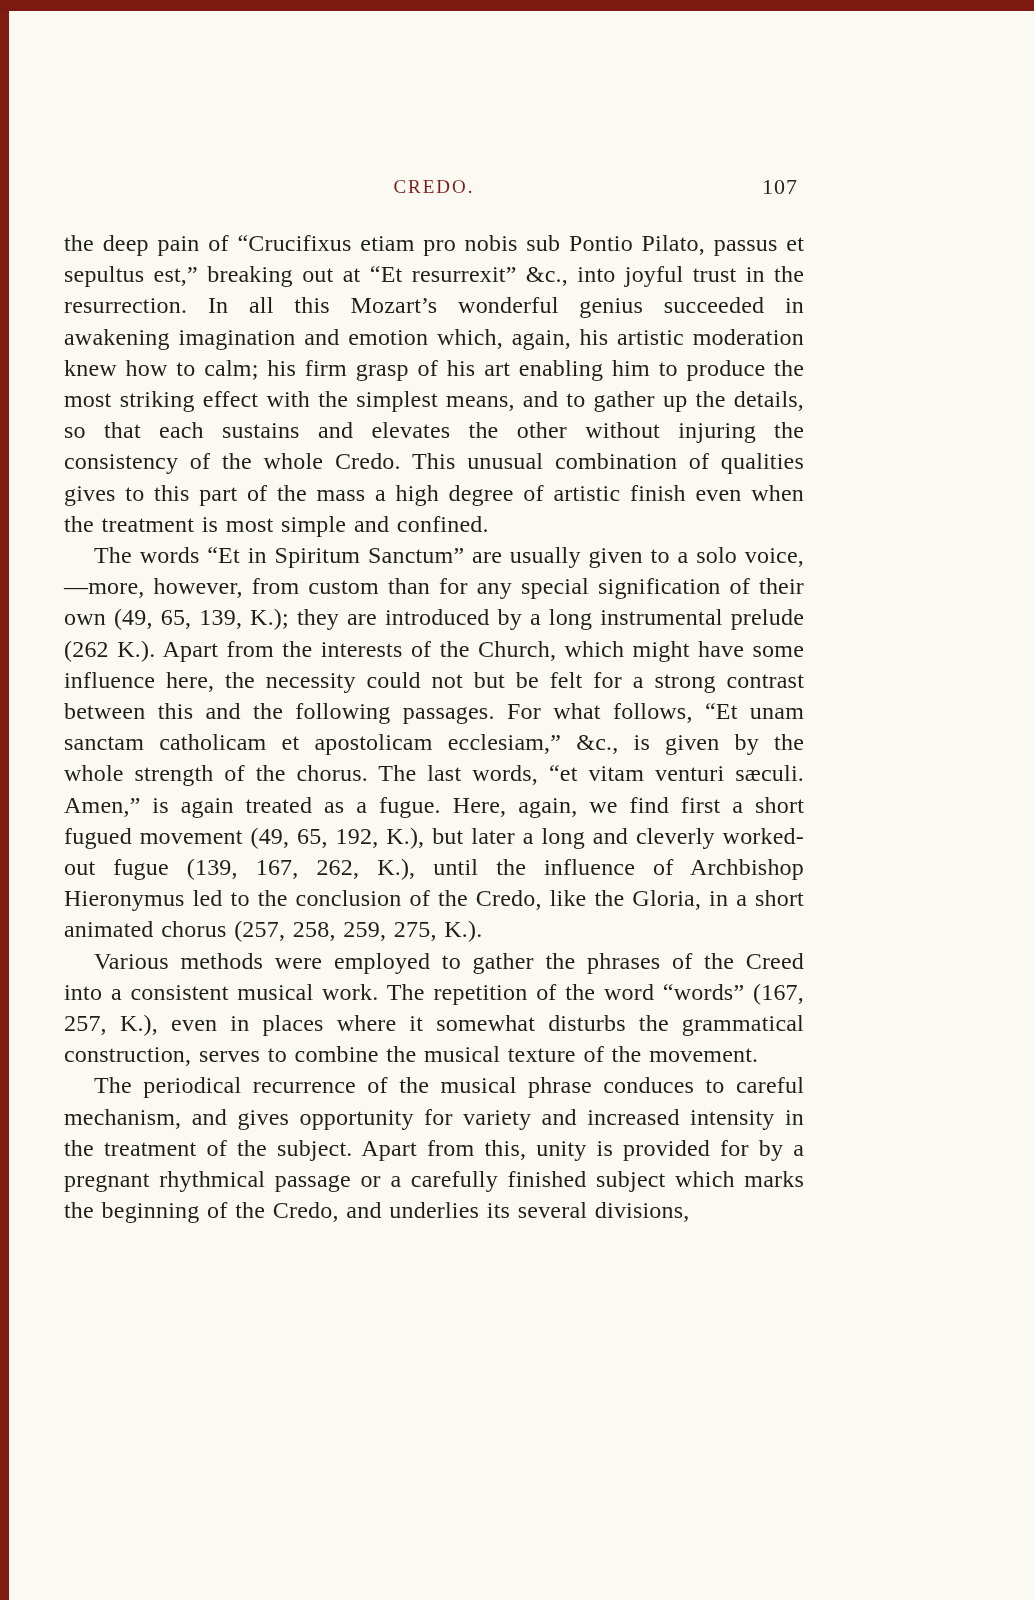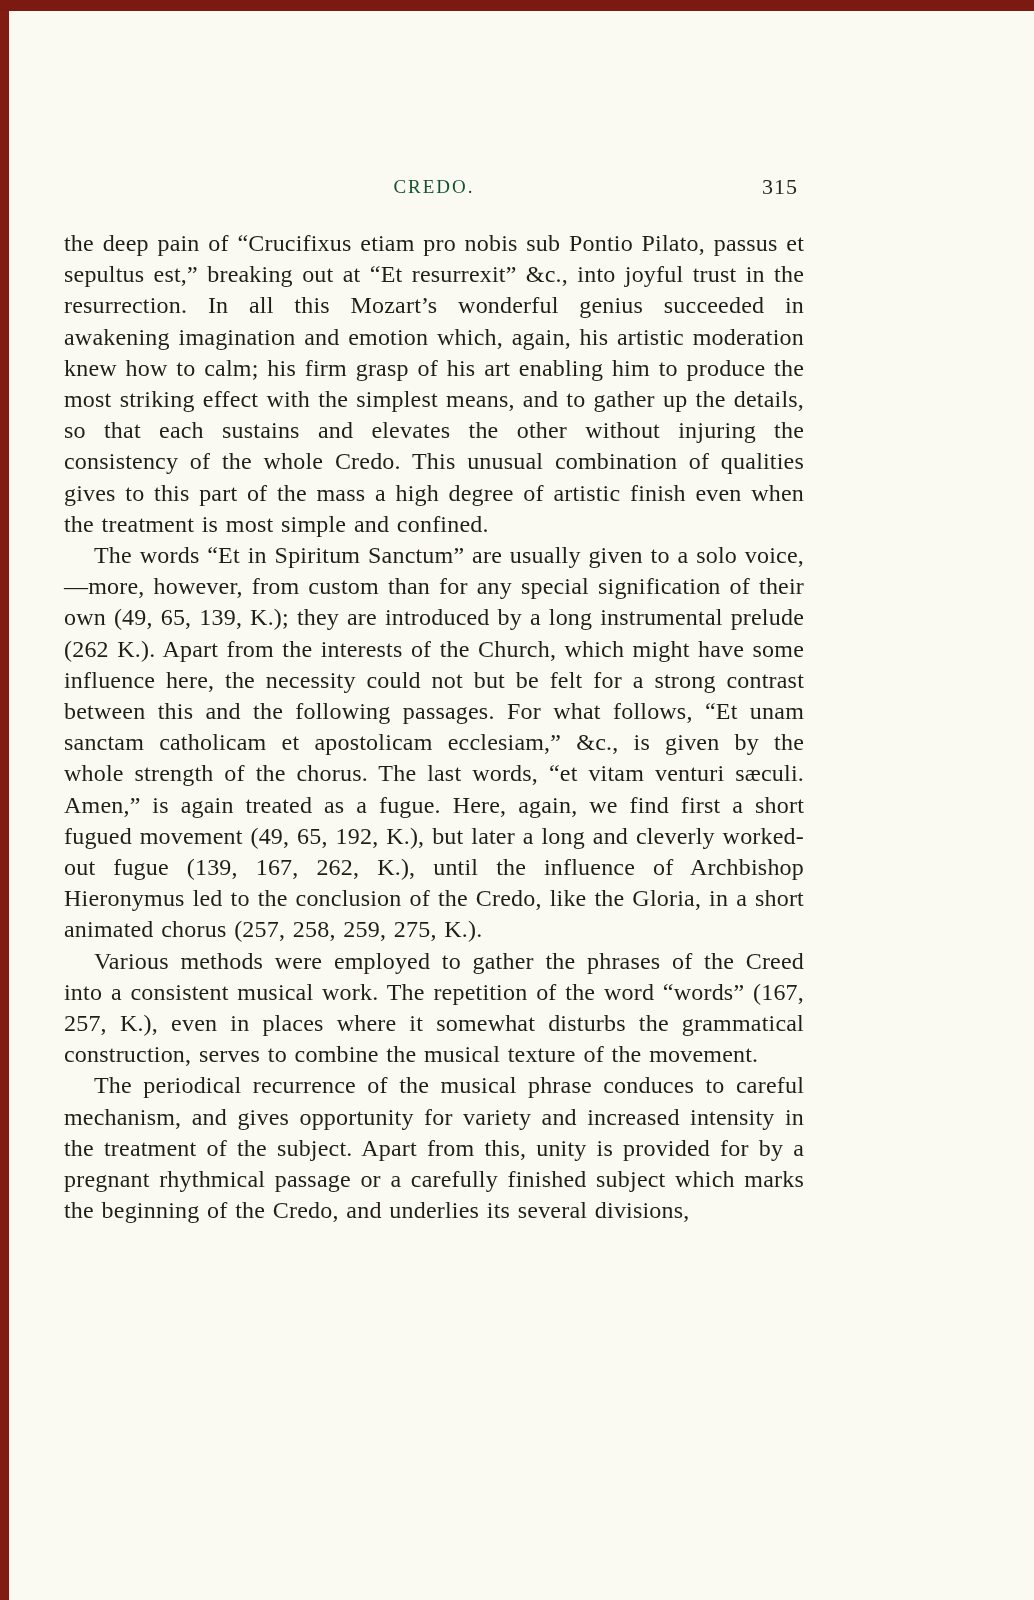--- a/index.html
+++ b/index.html
@@ -40,21 +40,21 @@
   .page-header {
     position: relative;
     height: 30px;
     margin-bottom: 22px;
   }
   .running-header {
     display: block;
     text-align: center;
     font-size: 19px;
     letter-spacing: 2px;
-    color: #14532d;
+    color: #7f1d1d;
   }
   .page-number {
     position: absolute;
     right: 6px;
     top: -2px;
     font-size: 22px;
     letter-spacing: 1px;
     color: #262420;
   }
   .body-text p {
@@ -73,21 +73,21 @@
 <body>
 
 <div>
   <div class="edge-top"></div>
   <div class="edge-left"></div>
 
   <div class="page-content">
 
     <div class="page-header">
       <span class="running-header">CREDO.</span>
-      <span class="page-number">315</span>
+      <span class="page-number">107</span>
     </div>
 
     <div class="body-text">
       <p>the deep pain of “Crucifixus etiam pro nobis sub Pontio Pilato, passus et sepultus est,” breaking out at “Et resurrexit” &amp;c., into joyful trust in the resurrection.  In all this Mozart’s wonderful genius succeeded in awakening imagination and emotion which, again, his artistic moderation knew how to calm; his firm grasp of his art enabling him to produce the most striking effect with the simplest means, and to gather up the details, so that each sustains and elevates the other without injuring the consistency of the whole Credo.  This unusual combination of qualities gives to this part of the mass a high degree of artistic finish even when the treatment is most simple and confined.</p>
       <p class="indent">The words “Et in Spiritum Sanctum” are usually given to a solo voice,—more, however, from custom than for any special signification of their own (49, 65, 139, K.); they are introduced by a long instrumental prelude (262 K.).  Apart from the interests of the Church, which might have some influence here, the necessity could not but be felt for a strong contrast between this and the following passages. For what follows, “Et unam sanctam catholicam et apostolicam ecclesiam,” &amp;c., is given by the whole strength of the chorus.  The last words, “et vitam venturi sæculi. Amen,” is again treated as a fugue.  Here, again, we find first a short fugued movement (49, 65, 192, K.), but later a long and cleverly worked-out fugue (139, 167, 262, K.), until the influence of Archbishop Hieronymus led to the conclusion of the Credo, like the Gloria, in a short animated chorus (257, 258, 259, 275, K.).</p>
       <p class="indent">Various methods were employed to gather the phrases of the Creed into a consistent musical work.  The repetition of the word “words” (167, 257, K.), even in places where it somewhat disturbs the grammatical construction, serves to combine the musical texture of the movement.</p>
       <p class="indent">The periodical recurrence of the musical phrase conduces to careful mechanism, and gives opportunity for variety and increased intensity in the treatment of the subject.  Apart from this, unity is provided for by a pregnant rhythmical passage or a carefully finished subject which marks the beginning of the Credo, and underlies its several divisions,</p>
     </div>
 
   </div>

